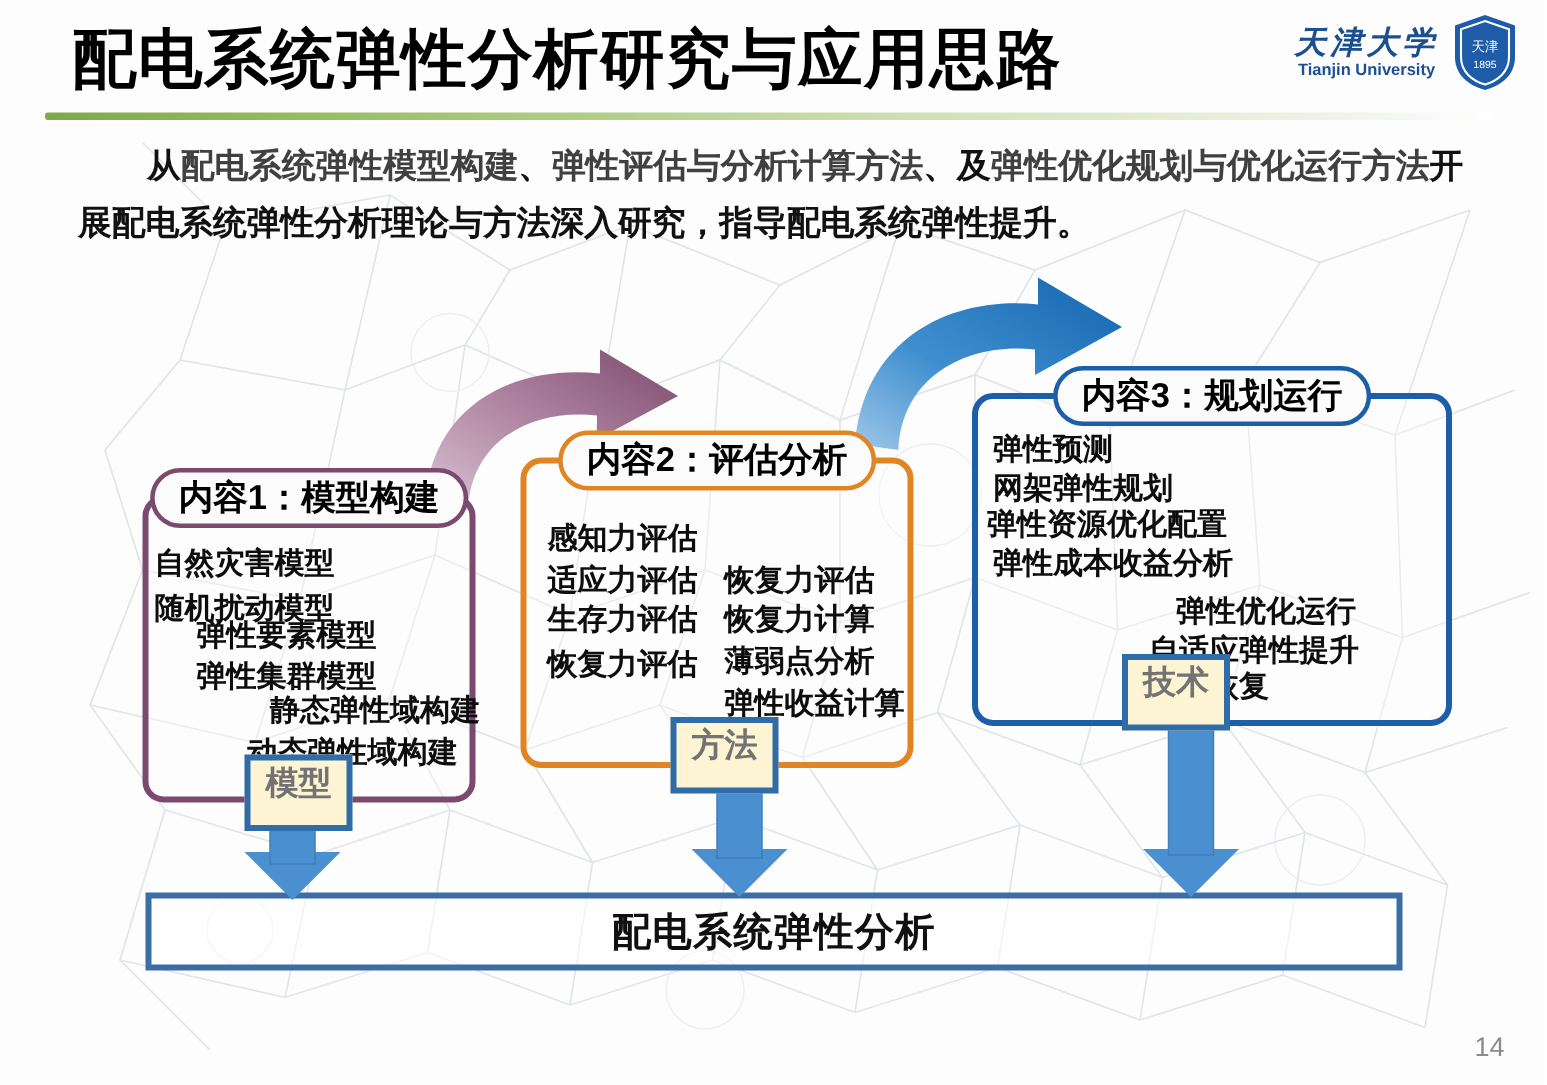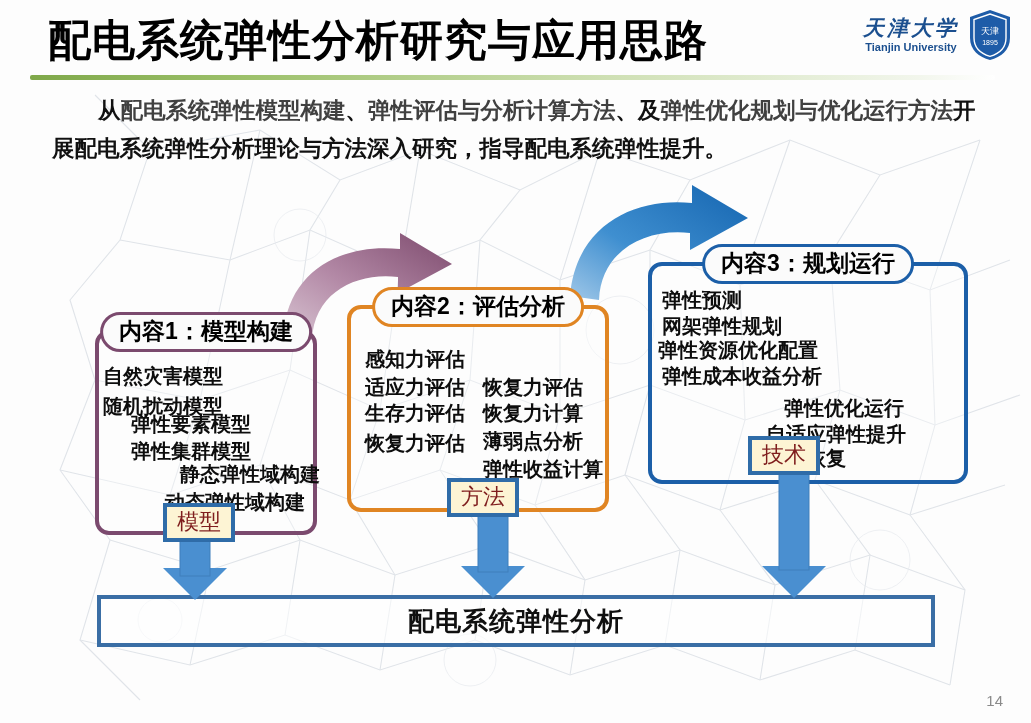--- a/index.html
+++ b/index.html
@@ -141,24 +141,24 @@
   
   #box3 { left: 648px; top: 262px; width: 320px; height: 222px; border-width: 4px; border-color: #1c5fa8; }
   #box3 .cbox-title { border-color: #1c5fa8; }
 
   
   .tag {
     position: absolute;
     z-index: 6;
     background: #fdf4d4;
     border: 4px solid #2f6ca8;
-    color: #7f1d1d;
+    color: #737373;
     font-size: 22px;
-    font-weight: normal;
-    padding: 0px 10px 1px 10px;
+    font-weight: bold;
+    padding: 0px 10px 13px 10px;
     line-height: 30px;
     white-space: nowrap;
     box-sizing: border-box;
   }
 
   
   .bottom-bar {
     position: absolute;
     left: 97px;
     top: 595px;
@@ -176,21 +176,21 @@
     font-size: 26px;
     font-weight: bold;
     color: #101010;
     letter-spacing: 1px;
   }
 
   .page-num {
     position: absolute;
     right: 28px;
     bottom: 14px;
-    font-size: 15px;
+    font-size: 18px;
     color: #8a8a8a;
     z-index: 5;
   }
 
   .arrow-layer { position: absolute; inset: 0; z-index: 2; pointer-events: none; }
   .arrow-layer-top { position: absolute; inset: 0; z-index: 5; pointer-events: none; }
 </style>
 </head>
 <body>
 

